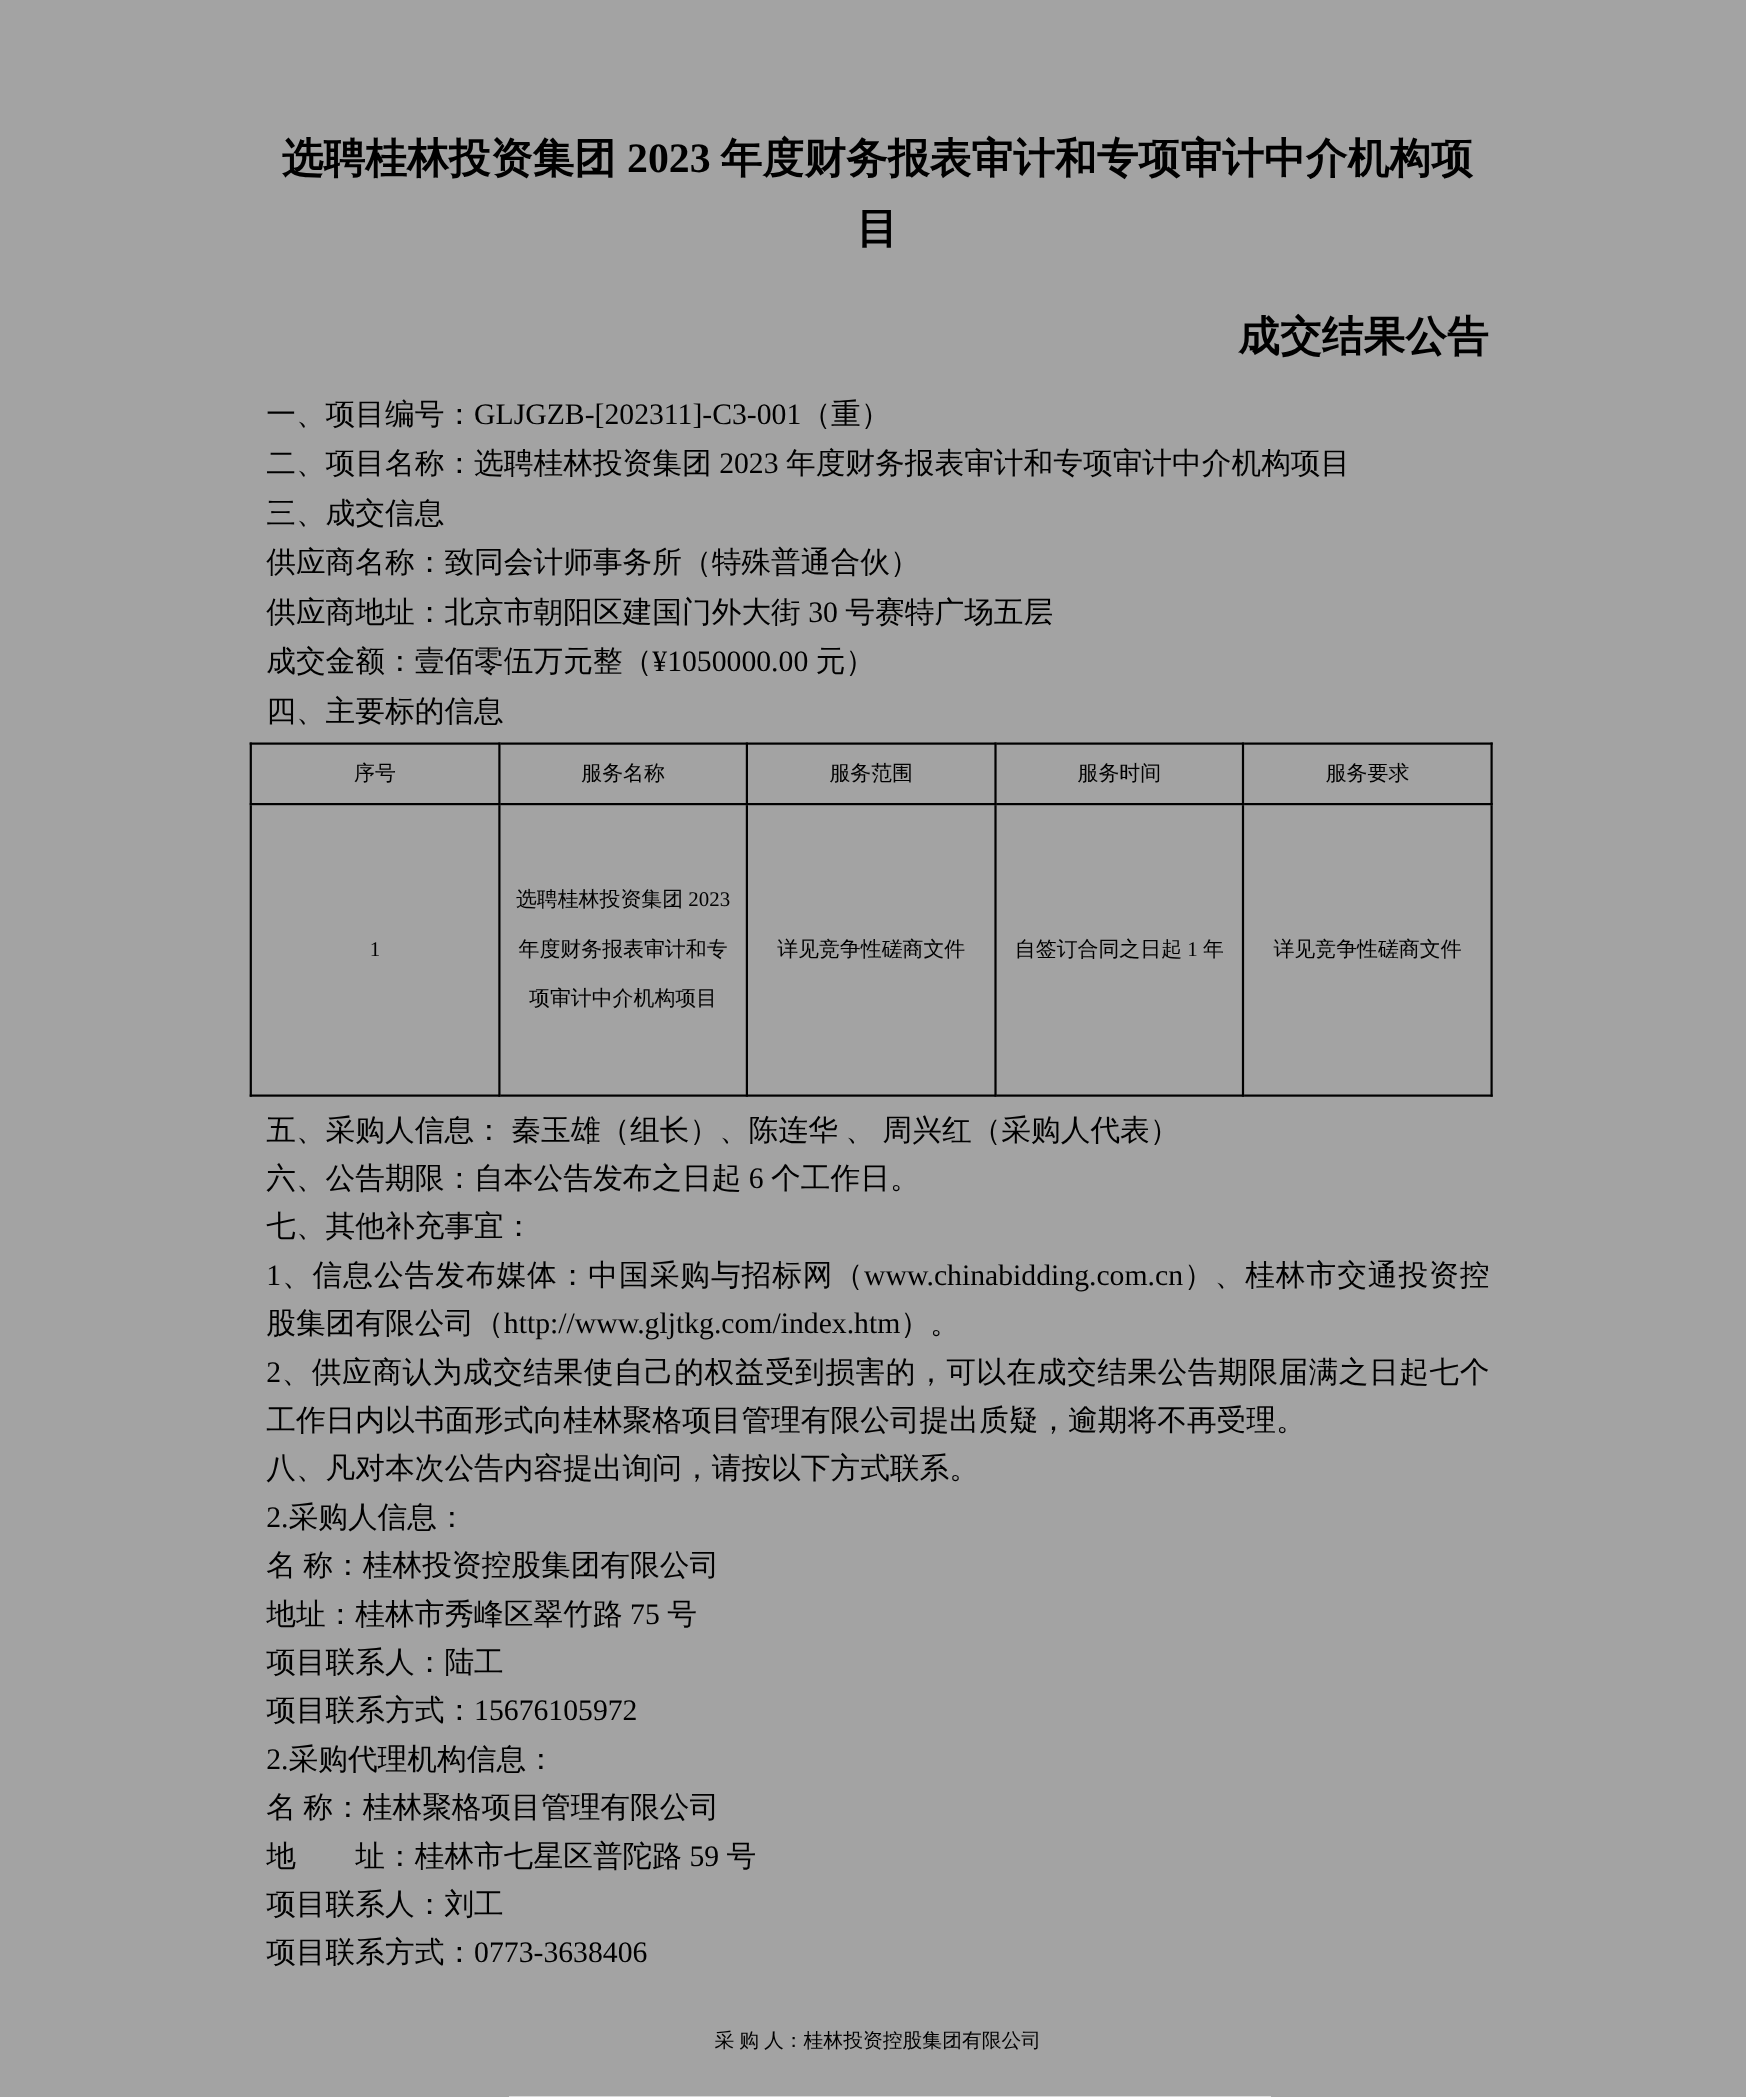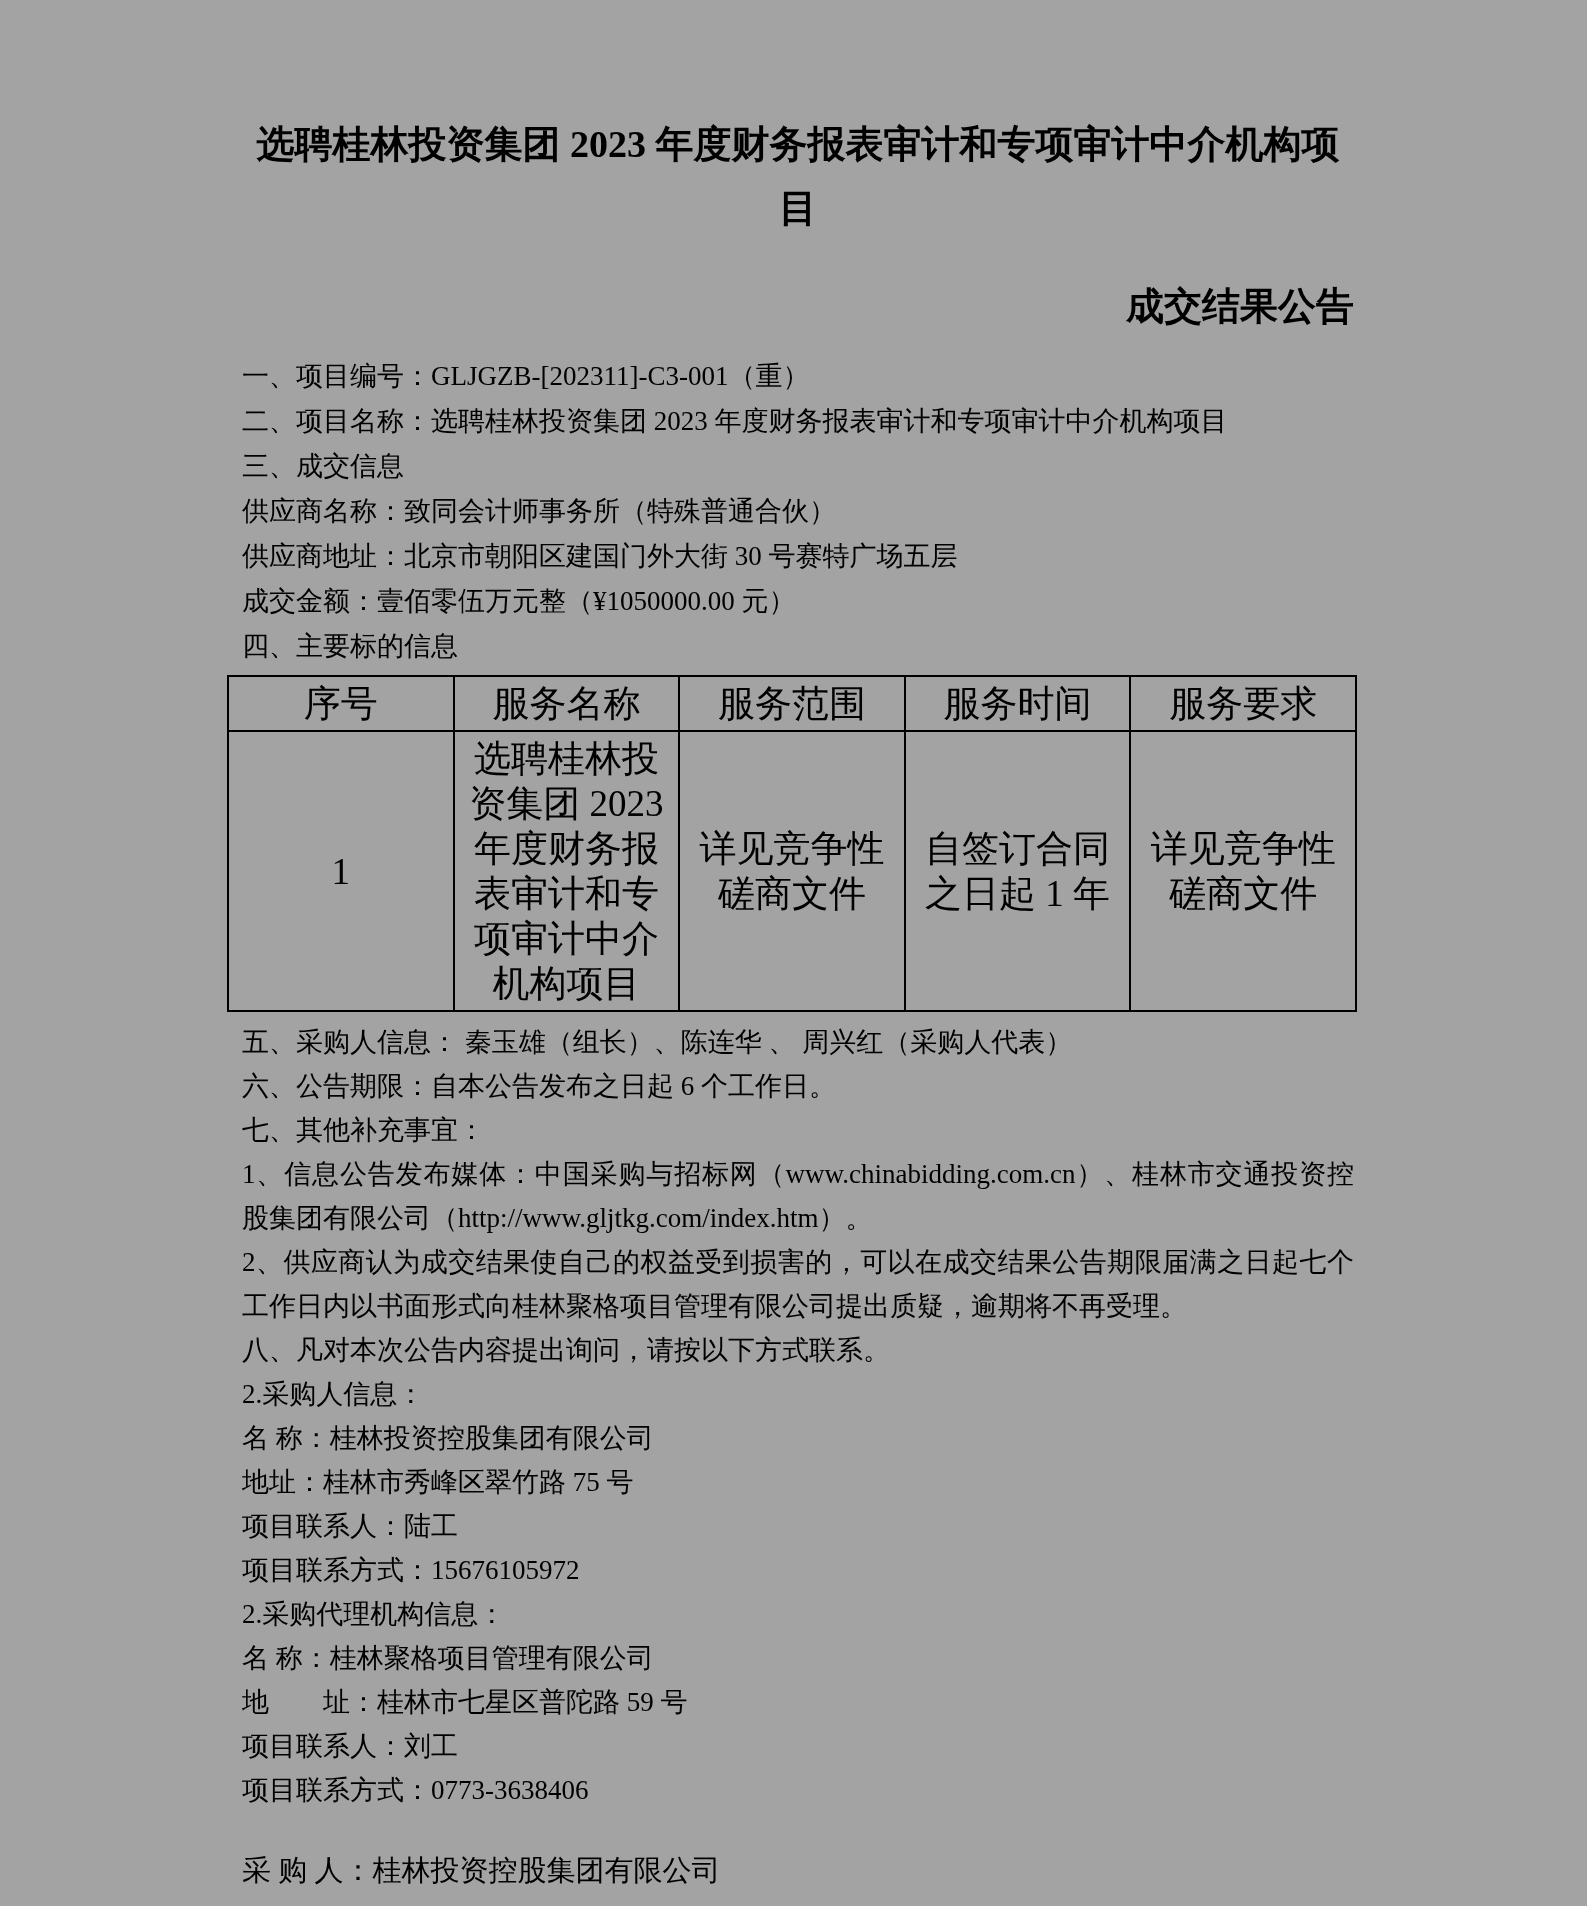--- a/index.html
+++ b/index.html
@@ -53,41 +53,41 @@
   }
   table.main-table {
     border-collapse: collapse;
     table-layout: fixed;
     margin: 6px 0 8px -15px;
     width: 1130px;
   }
   table.main-table th,
   table.main-table td {
     border: 2px solid #000000;
-    font-size: 37px;
+    font-size: 19px;
     font-weight: normal;
     text-align: center;
     vertical-align: middle;
     padding: 4px 10px;
     line-height: 45px;
     white-space: pre-wrap;
   }
   table.main-table th {
     height: 44px;
   }
   table.main-table td {
     height: 255px;
   }
   .signature-block {
     margin-top: 4px;
   }
   .sig-line {
-    font-size: 29px;
+    font-size: 18px;
     line-height: 44px;
-    text-align: left;
+    text-align: center;
     white-space: pre-wrap;
     margin-top: 36px;
   }
 </style>
 </head>
 <body>
 
 <div class="page">
   <div class="content">
 

